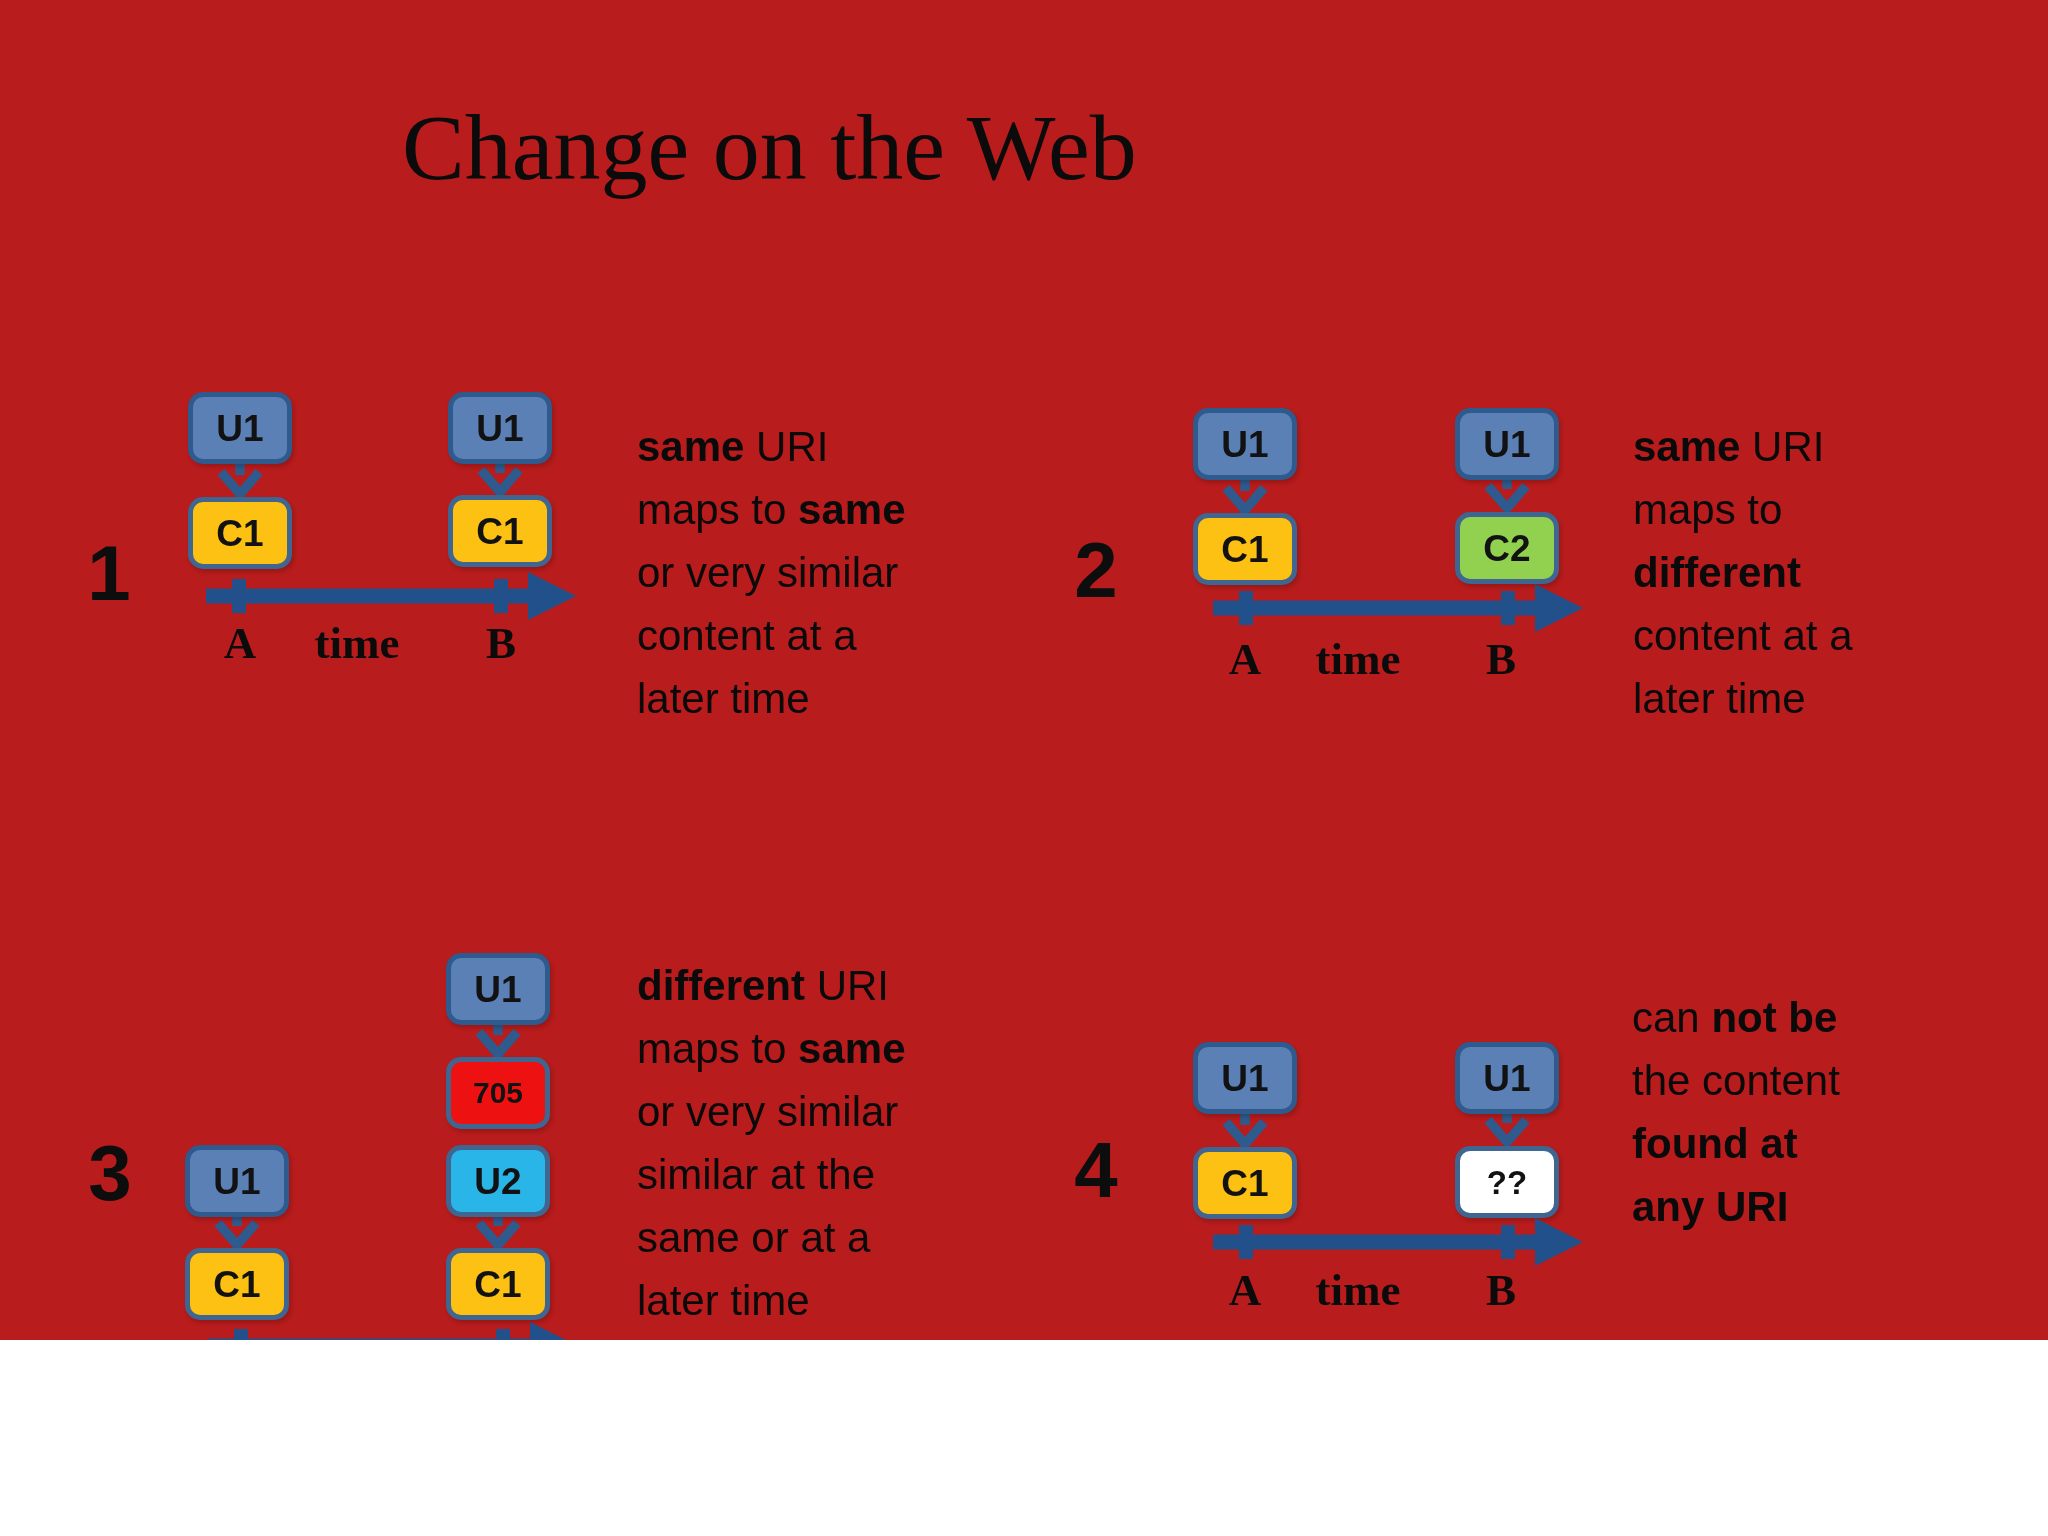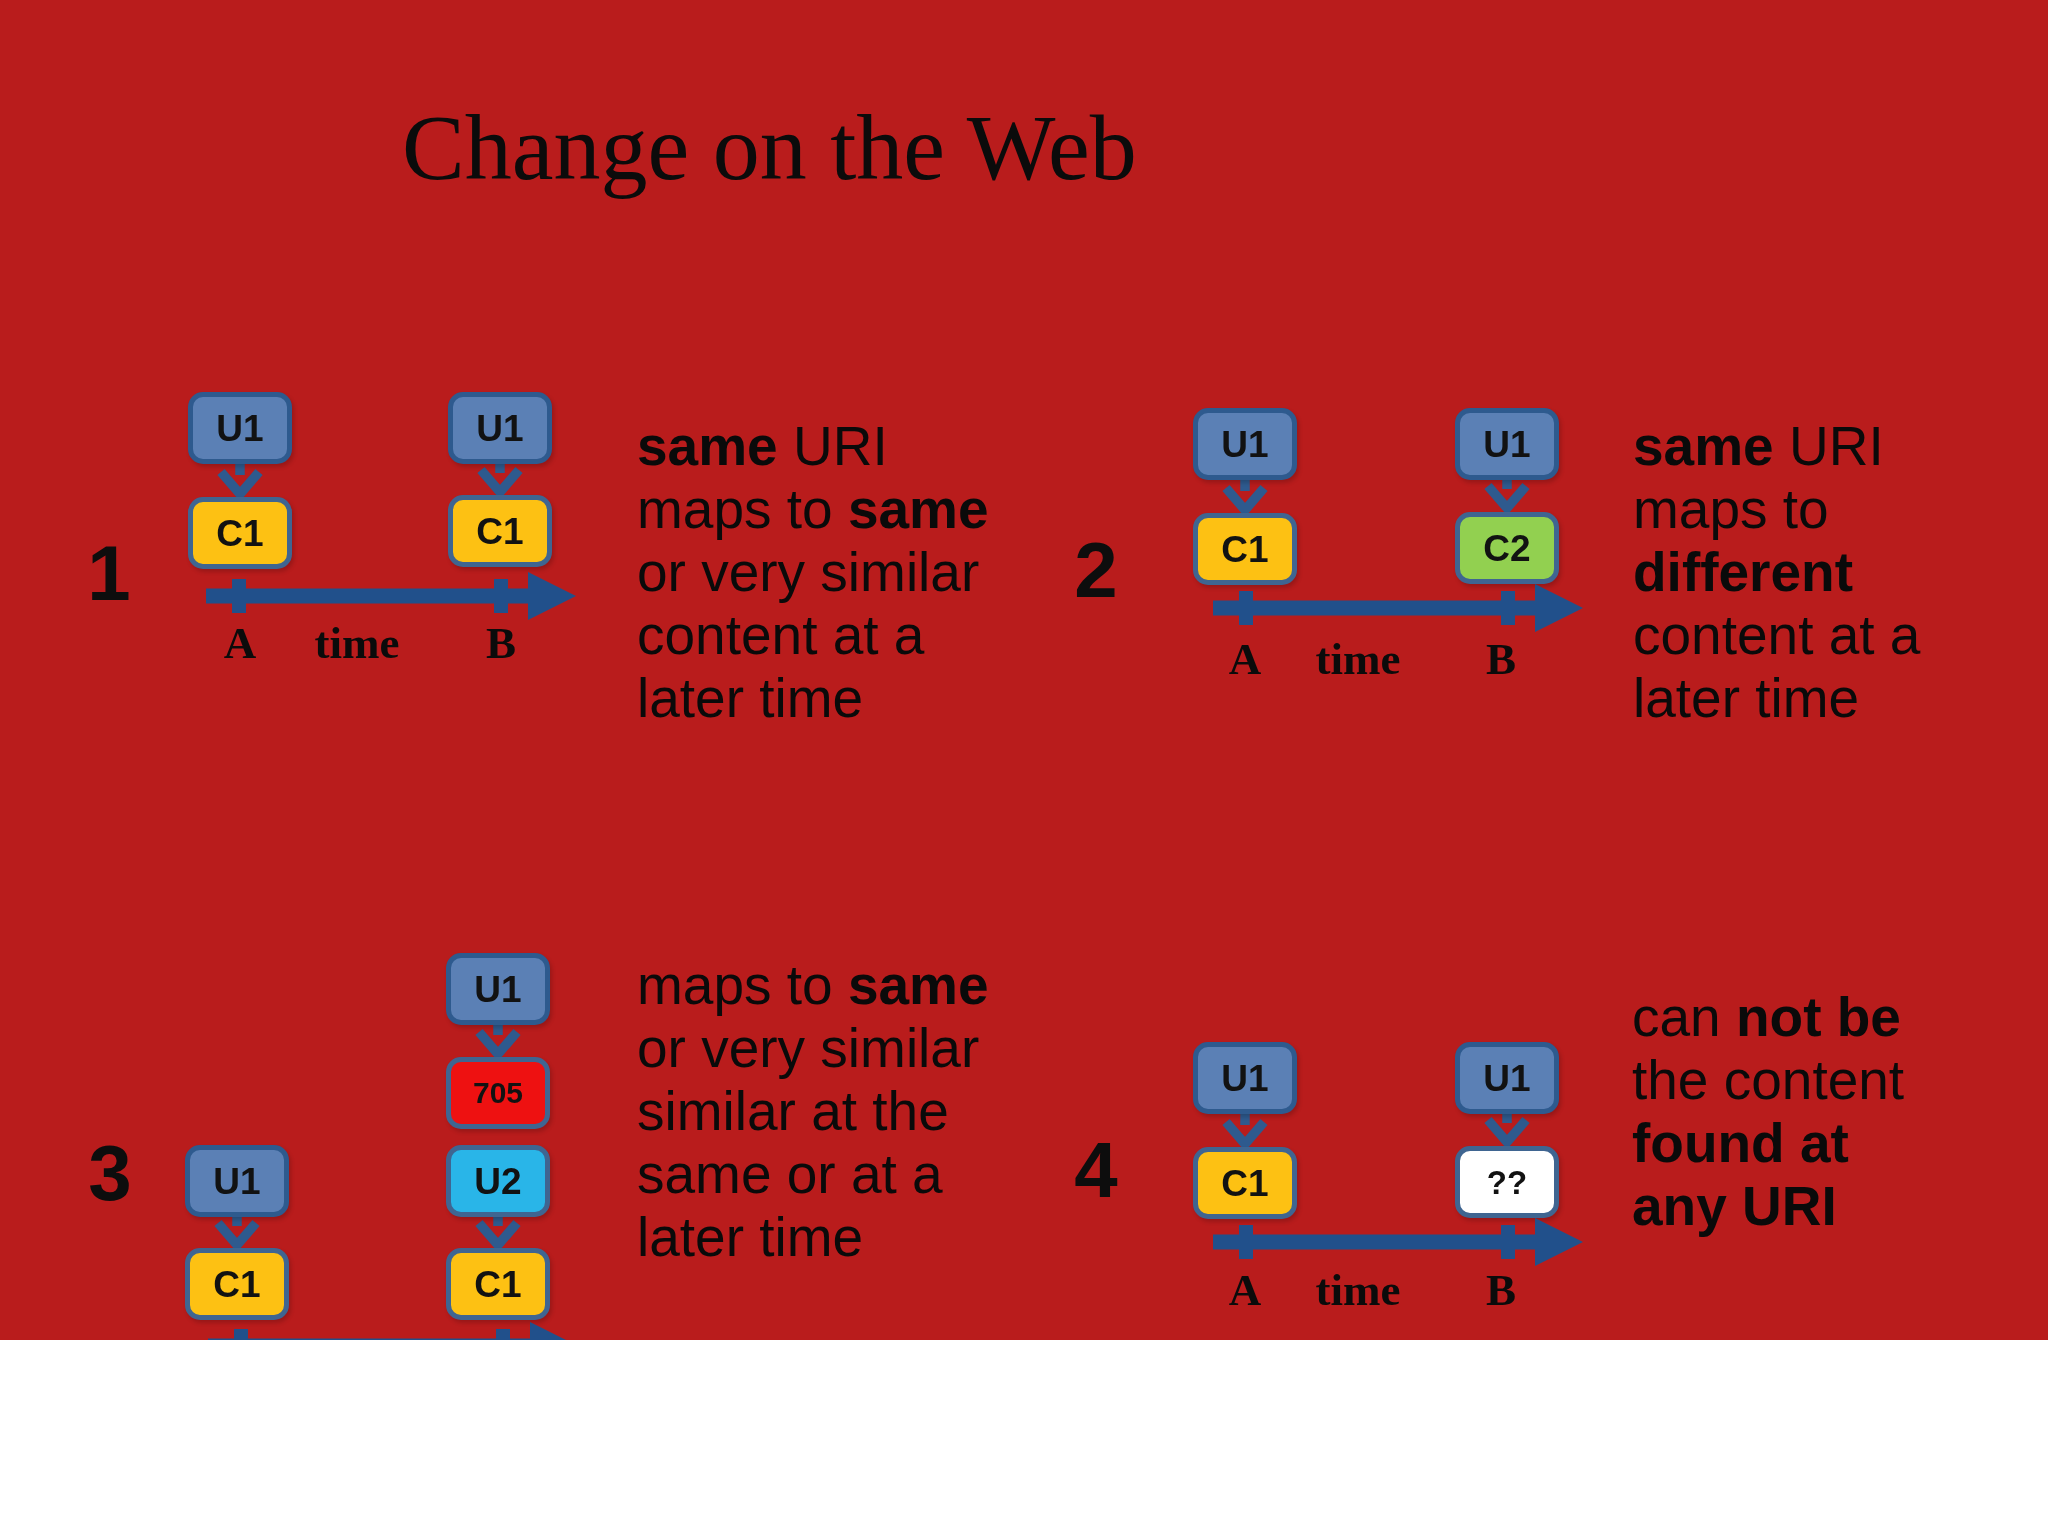--- a/index.html
+++ b/index.html
@@ -12,21 +12,21 @@
        border-radius:15px;display:flex;align-items:center;justify-content:center;
        box-shadow:2px 3px 4px rgba(0,0,0,0.18);}
   .box-label{font-weight:700;font-size:37px;line-height:1;color:#121212;}
   .box.sm .box-label{font-size:30px;}
   .box.qm .box-label{font-size:33px;}
   .conn{position:absolute;color:var(--connector_blue,#2e5a8e);}
   .timeline{position:absolute;color:var(--timeline_navy,#21508b);}
   .tl-label{position:absolute;width:60px;text-align:center;font-family:"Liberation Serif",serif;
             font-weight:700;font-size:45px;line-height:1;color:#0b0b0b;}
   .tl-label.wide{width:116px;}
-  .desc{position:absolute;font-size:55px;line-height:63px;white-space:nowrap;color:#0a0a0a;}
+  .desc{position:absolute;font-size:42px;line-height:63px;white-space:nowrap;color:#0a0a0a;}
   .desc .b{font-weight:700;}
 </style>
 </head>
 <body>
 
 <div class="stage">
 
   <h1 class="title">Change on the Web</h1>
 
   <section>
@@ -156,20 +156,21 @@
       <rect x="0" y="22.5" width="326" height="15" fill="currentColor"></rect>
       <rect x="26" y="13" width="14" height="34" fill="currentColor"></rect>
       <rect x="288" y="13" width="14" height="34" fill="currentColor"></rect>
       <polygon points="322,6 370,30 322,54" fill="currentColor"></polygon>
     </svg>
     <span class="tl-label" style="left:206px;top:1375px;">A</span>
     <span class="tl-label wide" style="left:299px;top:1375px;">time</span>
     <span class="tl-label" style="left:473px;top:1375px;">B</span>
 
     <div class="desc" style="left:637px;top:954px;">
+        <div><span class="b">different</span><span> URI</span></div>
         <div><span>maps to </span><span class="b">same</span></div>
         <div><span>or very similar</span></div>
         <div><span>similar at the</span></div>
         <div><span>same or at a</span></div>
         <div><span>later time</span></div>
       </div>
   </section>
 
   <section>
     <span class="num" style="left:1066px;top:1131px;">4</span>

